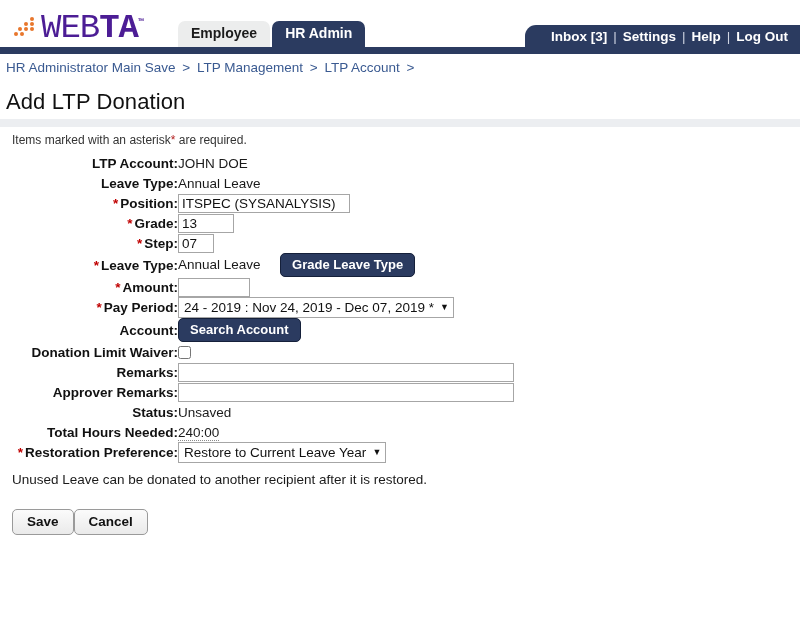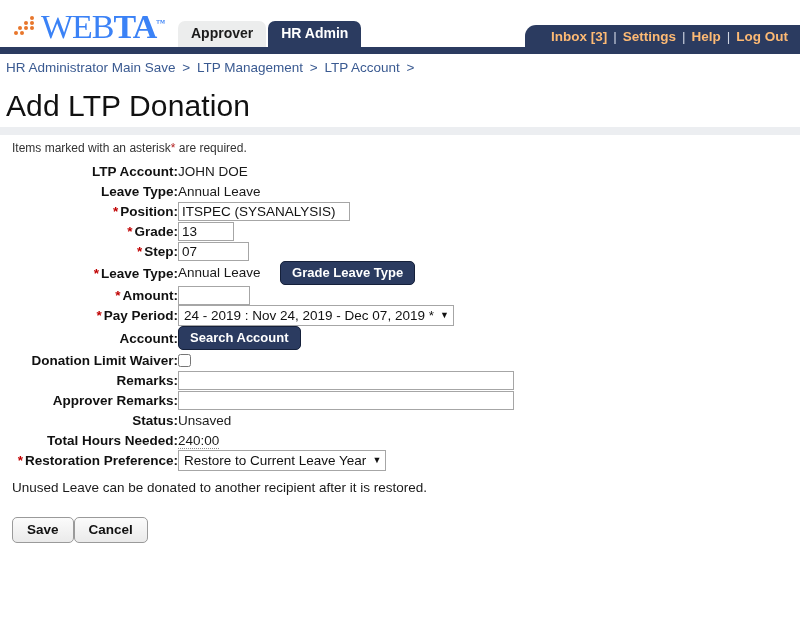--- a/index.html
+++ b/index.html
@@ -33,25 +33,25 @@
     margin-bottom: 4px;
   }
   .logo-dots i {
     position: absolute;
     width: 4px; height: 4px;
     background: #e8762c;
     border-radius: 50%;
     display: block;
   }
   .logo-text {
-    font-family: Liberation Serif, serif;
+    font-family: Liberation Mono, monospace;
     font-size: 34px;
     line-height: 34px;
     letter-spacing: -1px;
-    color: #3b82f6;
+    color: #4c1d95;
     font-weight: 400;
     position: relative;
   }
   .logo-text b { font-weight: 700; }
   .logo-tm {
     font-size: 9px;
     vertical-align: super;
     letter-spacing: 0;
     font-weight: 700;
   }
@@ -89,21 +89,21 @@
     border-radius: 11px 0 0 0;
     color: #fff;
     font-size: 13.5px;
     font-weight: bold;
     display: flex;
     align-items: center;
     padding: 0 12px 0 26px;
     white-space: nowrap;
   }
   .topnav a {
-    color: #fdba74;
+    color: #ffffff;
     text-decoration: none;
     cursor: pointer;
   }
   .topnav .sep {
     padding: 0 6px;
     font-weight: normal;
     color: #cfd5e2;
   }
 
   .navband {
@@ -125,21 +125,21 @@
     text-decoration: none;
     cursor: pointer;
   }
   .breadcrumb .arrow {
     color: #3a5a91;
     padding: 0 3px;
   }
 
   
   .page-title {
-    font-size: 30px;
+    font-size: 22px;
     font-weight: normal;
     color: #111;
     padding: 9px 0 4px 6px;
     letter-spacing: 0.1px;
   }
   .title-rule {
     height: 8px;
     background: #eceef1;
     width: 100%;
   }
@@ -190,21 +190,21 @@
     color: #111;
     border: 1px solid #a6a6a6;
     background: #fff;
     padding: 1px 3px;
     height: 19px;
     line-height: 17px;
     outline: none;
   }
   input.w-position { width: 172px; }
   input.w-grade    { width: 56px; }
-  input.w-step     { width: 71px; }
+  input.w-step     { width: 36px; }
   input.w-amount   { width: 72px; }
   input.w-remarks  { width: 336px; }
   .selbox {
     display: inline-flex;
     align-items: center;
     border: 1px solid #a6a6a6;
     background: #fff;
     height: 21px;
     padding: 0 4px 0 5px;
     font-size: 13.5px;
@@ -282,21 +282,21 @@
       <i style="left:4px;top:10px;"></i>
       <i style="left:10px;top:10px;"></i>
       <i style="left:16px;top:10px;"></i>
       <i style="left:0px;top:15px;"></i>
       <i style="left:6px;top:15px;"></i>
     </span>
     <span class="logo-text"><span>WEB</span><b>TA</b><span class="logo-tm">™</span></span>
   </div>
 
   <div class="tabs">
-    <div class="tab inactive">Approver</div>
+    <div class="tab inactive">Employee</div>
     <div class="tab active">HR Admin</div>
   </div>
 
   <div class="topnav">
     <a>Inbox [3]</a>
     <span class="sep">|</span>
     <a>Settings</a>
     <span class="sep">|</span>
     <a>Help</a>
     <span class="sep">|</span>

